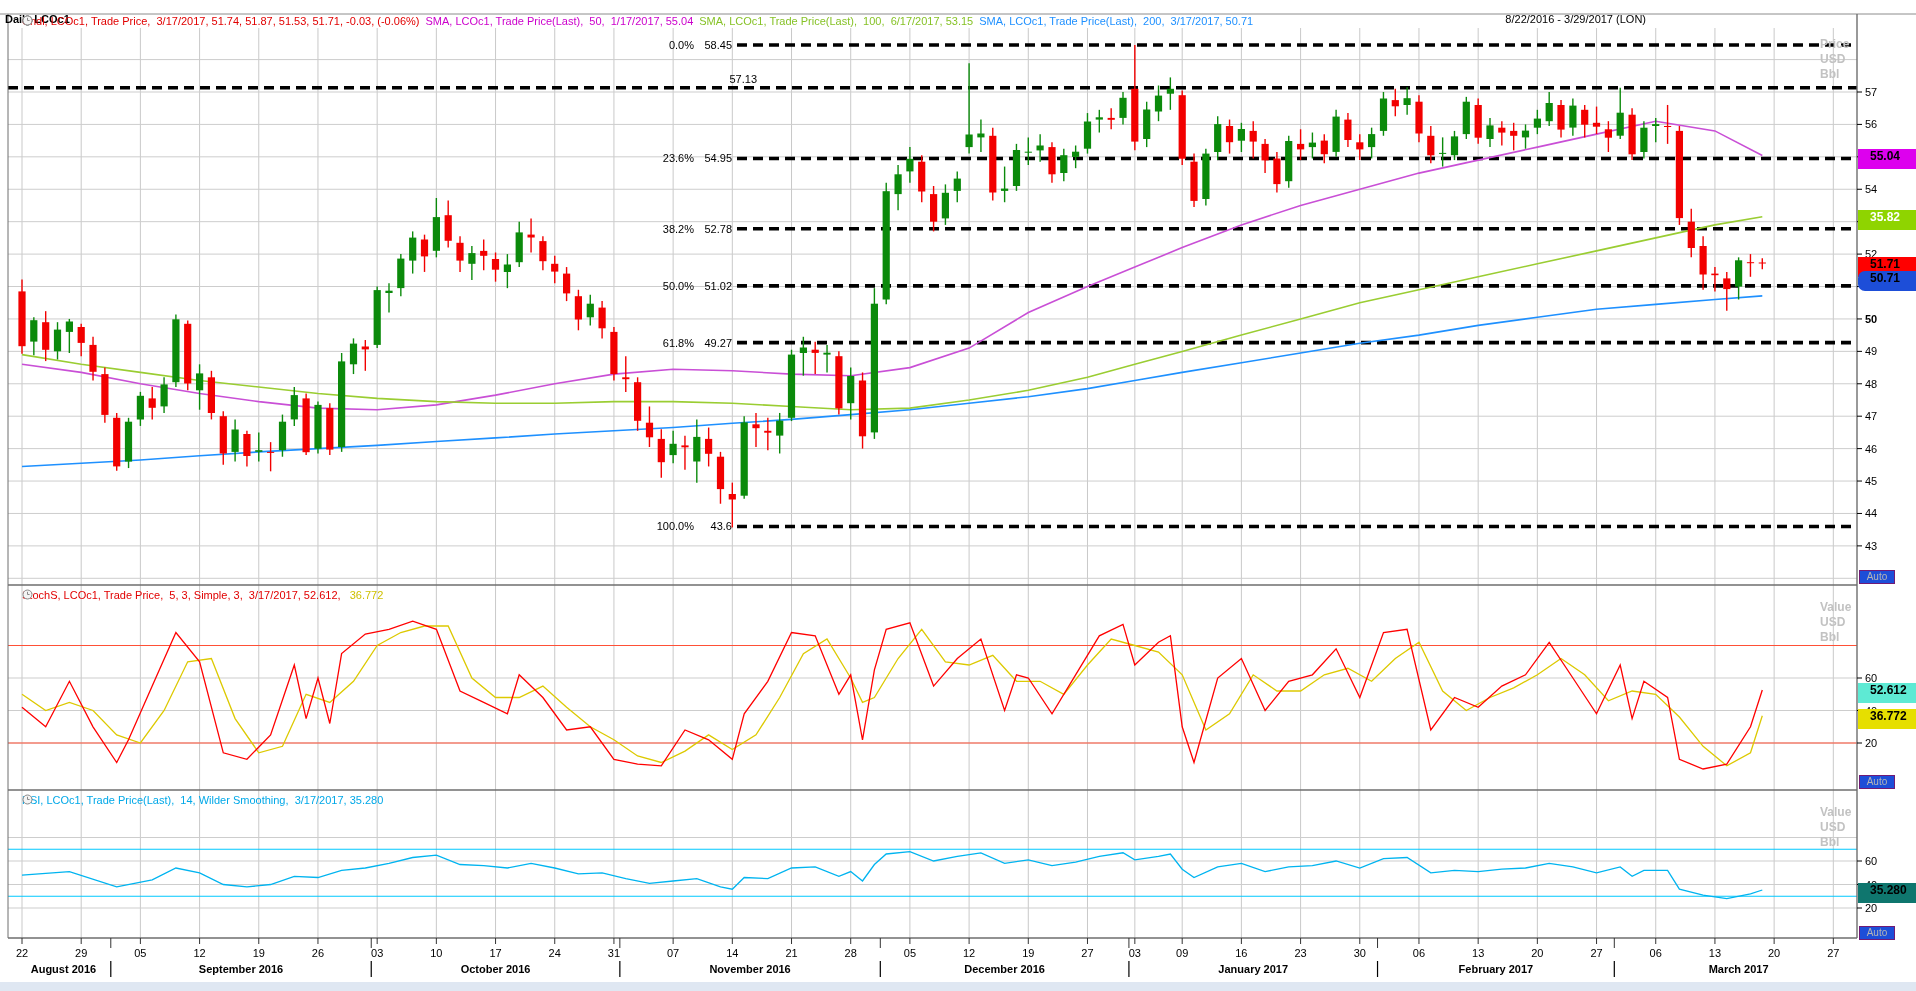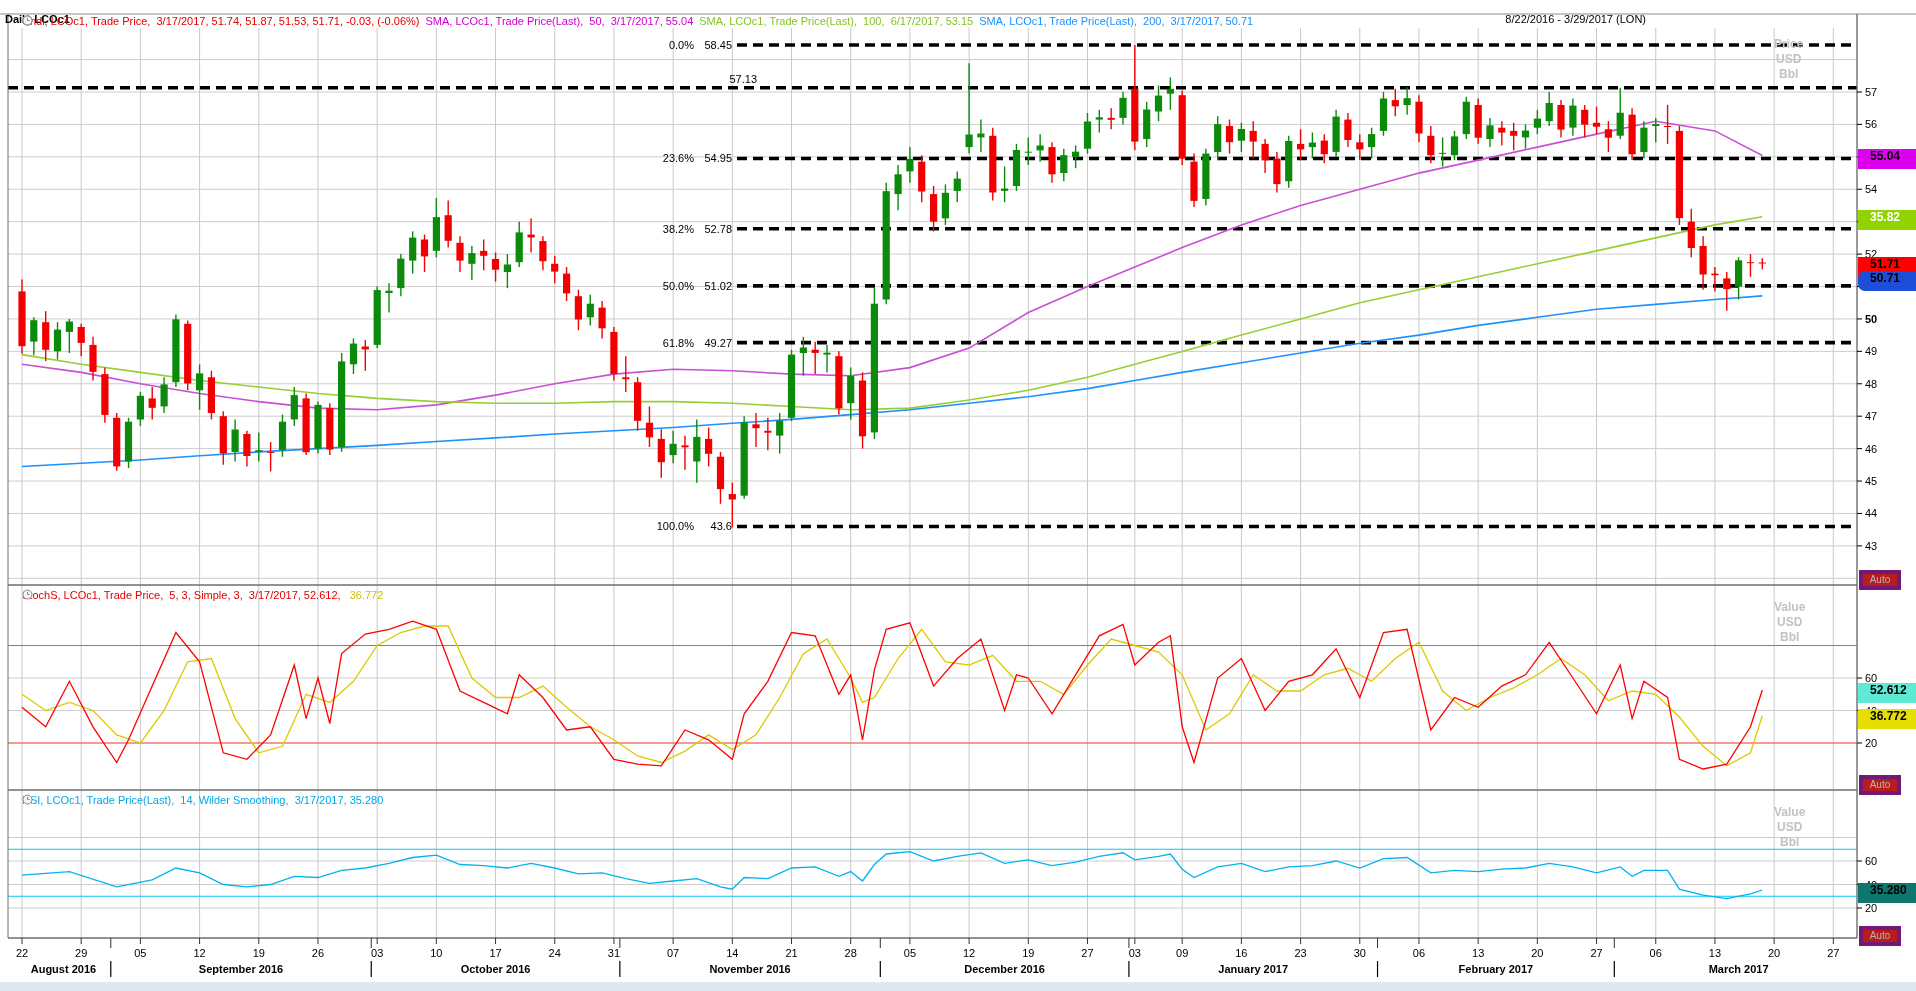--- a/index.html
+++ b/index.html
@@ -6,25 +6,25 @@
   #screen{position:relative;width:1916px;height:991px;background:#fff;outline:1px solid #9aa0a6;
           font-family:"Liberation Sans",sans-serif;overflow:hidden;}
   #titlebar{position:absolute;left:0;top:12px;width:1652px;height:14px;}
   #title{position:absolute;left:5px;top:1px;font-size:11px;font-weight:bold;color:#000;}
   #range{position:absolute;right:6px;top:1px;font-size:11px;color:#000;}
   .legend{position:absolute;display:flex;align-items:center;gap:6px;font-size:11px;white-space:pre;}
   .legend .li{display:flex;align-items:center;gap:3px;}
   #legend-main{left:22px;top:15px;}
   #legend-stoch{left:22px;top:589px;}
   #legend-rsi{left:22px;top:794px;}
-  .unitlbl{position:absolute;left:1774px;font-size:12px;font-weight:bold;color:#c2c2c2;line-height:15px;text-align:center;}
+  .unitlbl{position:absolute;left:1820px;font-size:12px;font-weight:bold;color:#c2c2c2;line-height:15px;}
   .badge{position:absolute;left:1858px;width:56px;height:20px;line-height:14px;font-size:12px;
          font-weight:bold;padding-left:12px;}
   .autobtn{position:absolute;left:1859px;width:34px;height:12px;line-height:12px;text-align:center;
-           font-size:10px;color:#b5b5b5;border:4px solid #701a75;background:#b91c1c;}
+           font-size:10px;color:#b5b5b5;border:1px solid #701a75;background:#1d4ed8;}
   #bottomstrip{position:absolute;left:0;top:982px;width:1916px;height:9px;background:#dfe7f2;}
   svg{position:absolute;left:0;top:0;}
   text{font-family:"Liberation Sans",sans-serif;}
 </style>
 </head>
 <body>
 
 <div id="screen">
 
   <svg id="chart" width="1916" height="991">
@@ -623,21 +623,21 @@
           <circle cx="5.5" cy="5.5" r="4.5" fill="#f4f4f4" stroke="#8a8a8a"></circle>
           <path d="M5.5 5.5 L5.5 2.8 M5.5 5.5 L7.6 5.5" stroke="#8a8a8a" fill="none"></path>
         </svg>
       <span style="color:#e10000;">Cndl, LCOc1, Trade Price,  3/17/2017, 51.74, 51.87, 51.53, 51.71, -0.03, (-0.06%)</span>
     </span>
     <span class="li">
       <svg width="11" height="11">
           <circle cx="5.5" cy="5.5" r="4.5" fill="#f4f4f4" stroke="#8a8a8a"></circle>
           <path d="M5.5 5.5 L5.5 2.8 M5.5 5.5 L7.6 5.5" stroke="#8a8a8a" fill="none"></path>
         </svg>
-      <span style="color:#cc00cc;">SMA, LCOc1, Trade Price(Last),  50,  3/17/2017, 55.04</span>
+      <span style="color:#cc00cc;">SMA, LCOc1, Trade Price(Last),  50,  1/17/2017, 55.04</span>
     </span>
     <span class="li">
       <svg width="11" height="11">
           <circle cx="5.5" cy="5.5" r="4.5" fill="#f4f4f4" stroke="#8a8a8a"></circle>
           <path d="M5.5 5.5 L5.5 2.8 M5.5 5.5 L7.6 5.5" stroke="#8a8a8a" fill="none"></path>
         </svg>
       <span style="color:#86c226;">SMA, LCOc1, Trade Price(Last),  100,  6/17/2017, 53.15</span>
     </span>
     <span class="li">
       <svg width="11" height="11">

